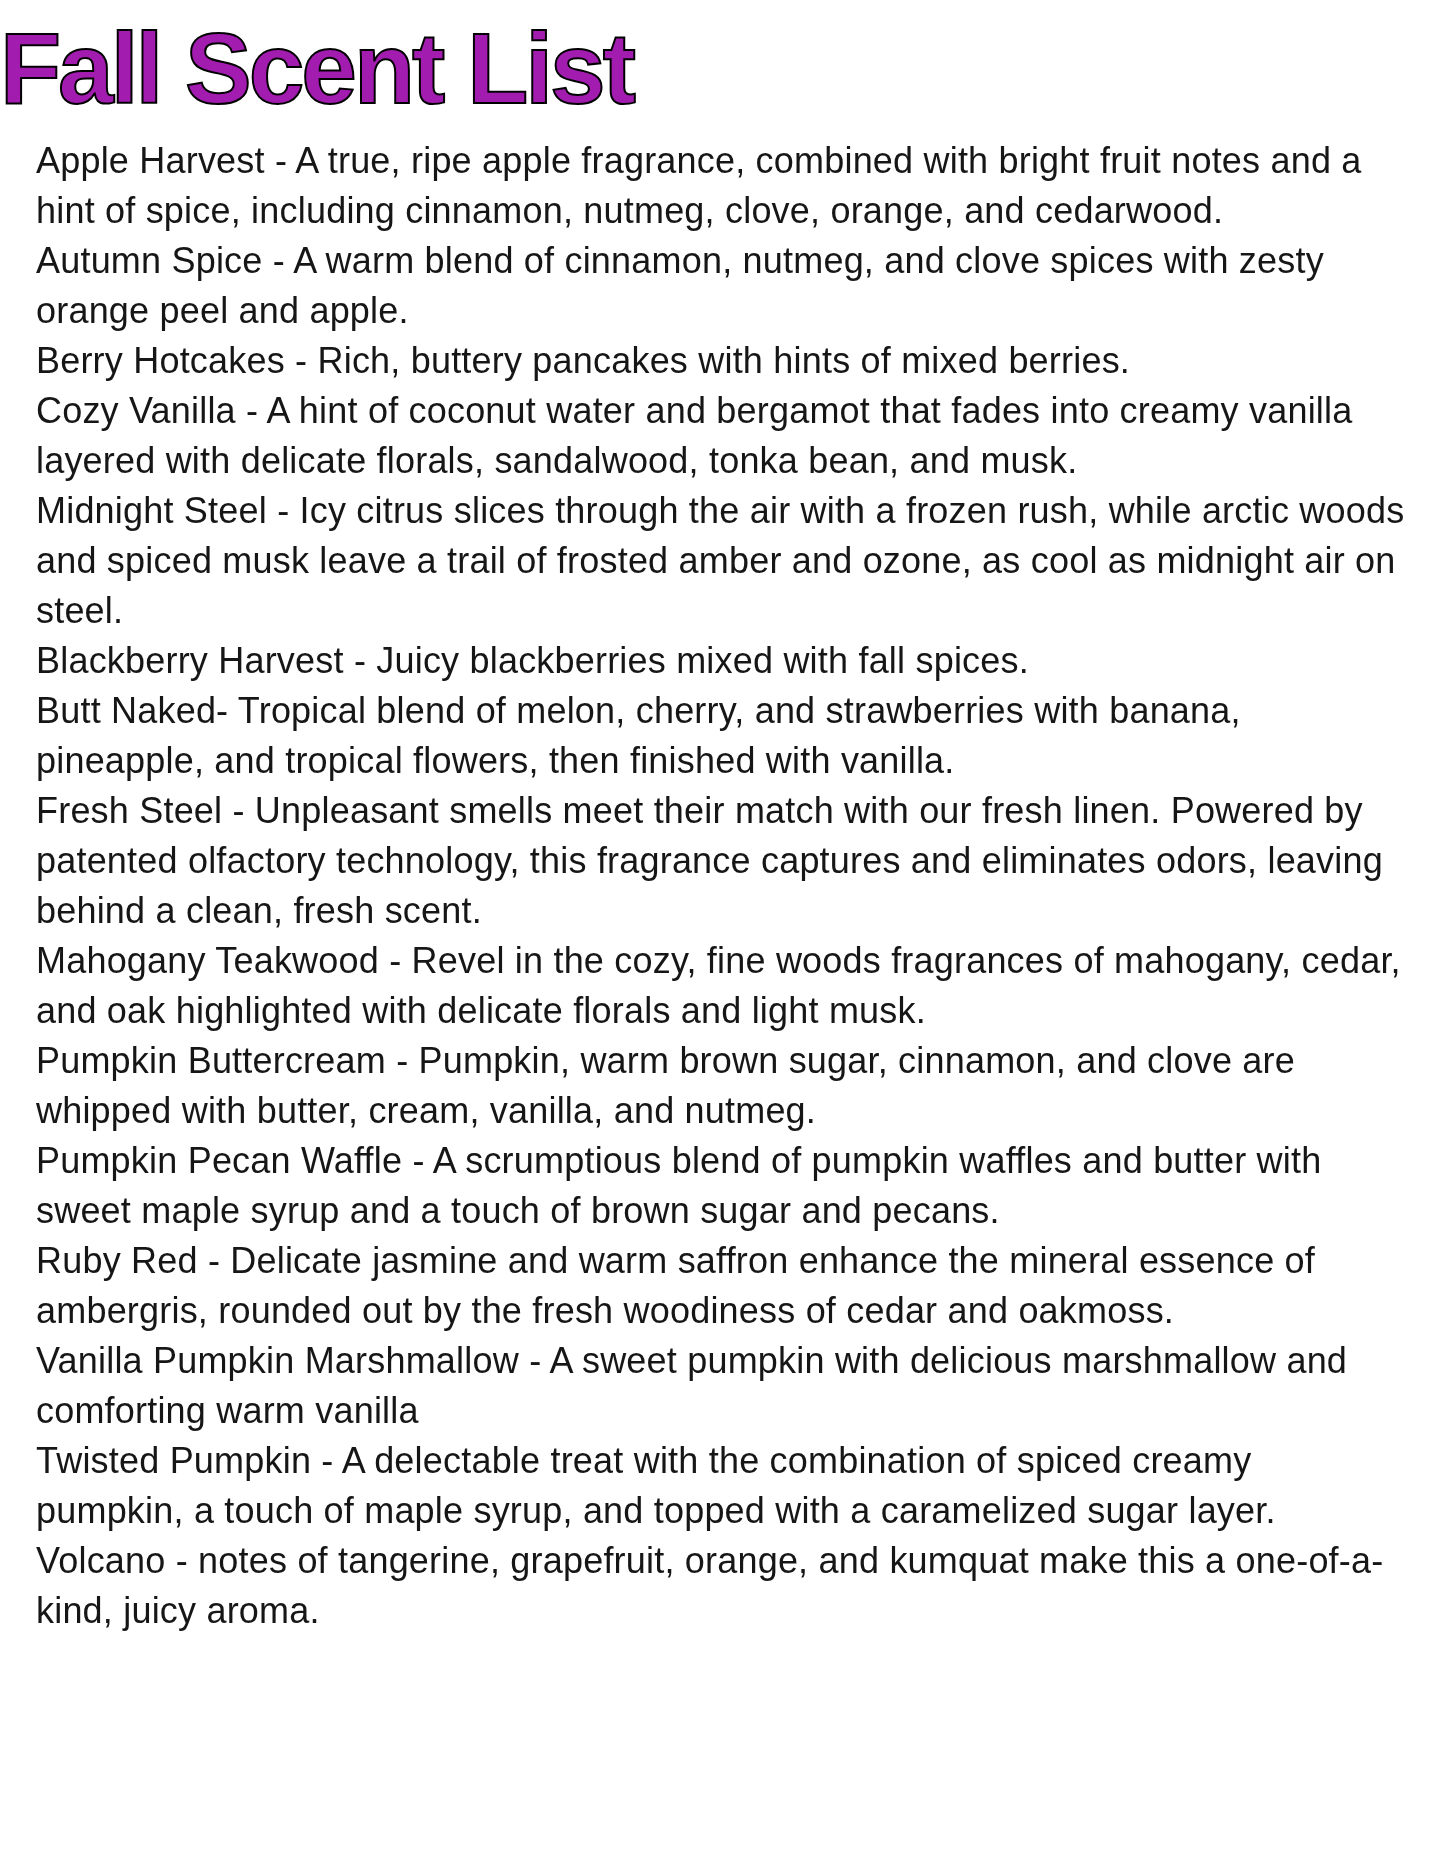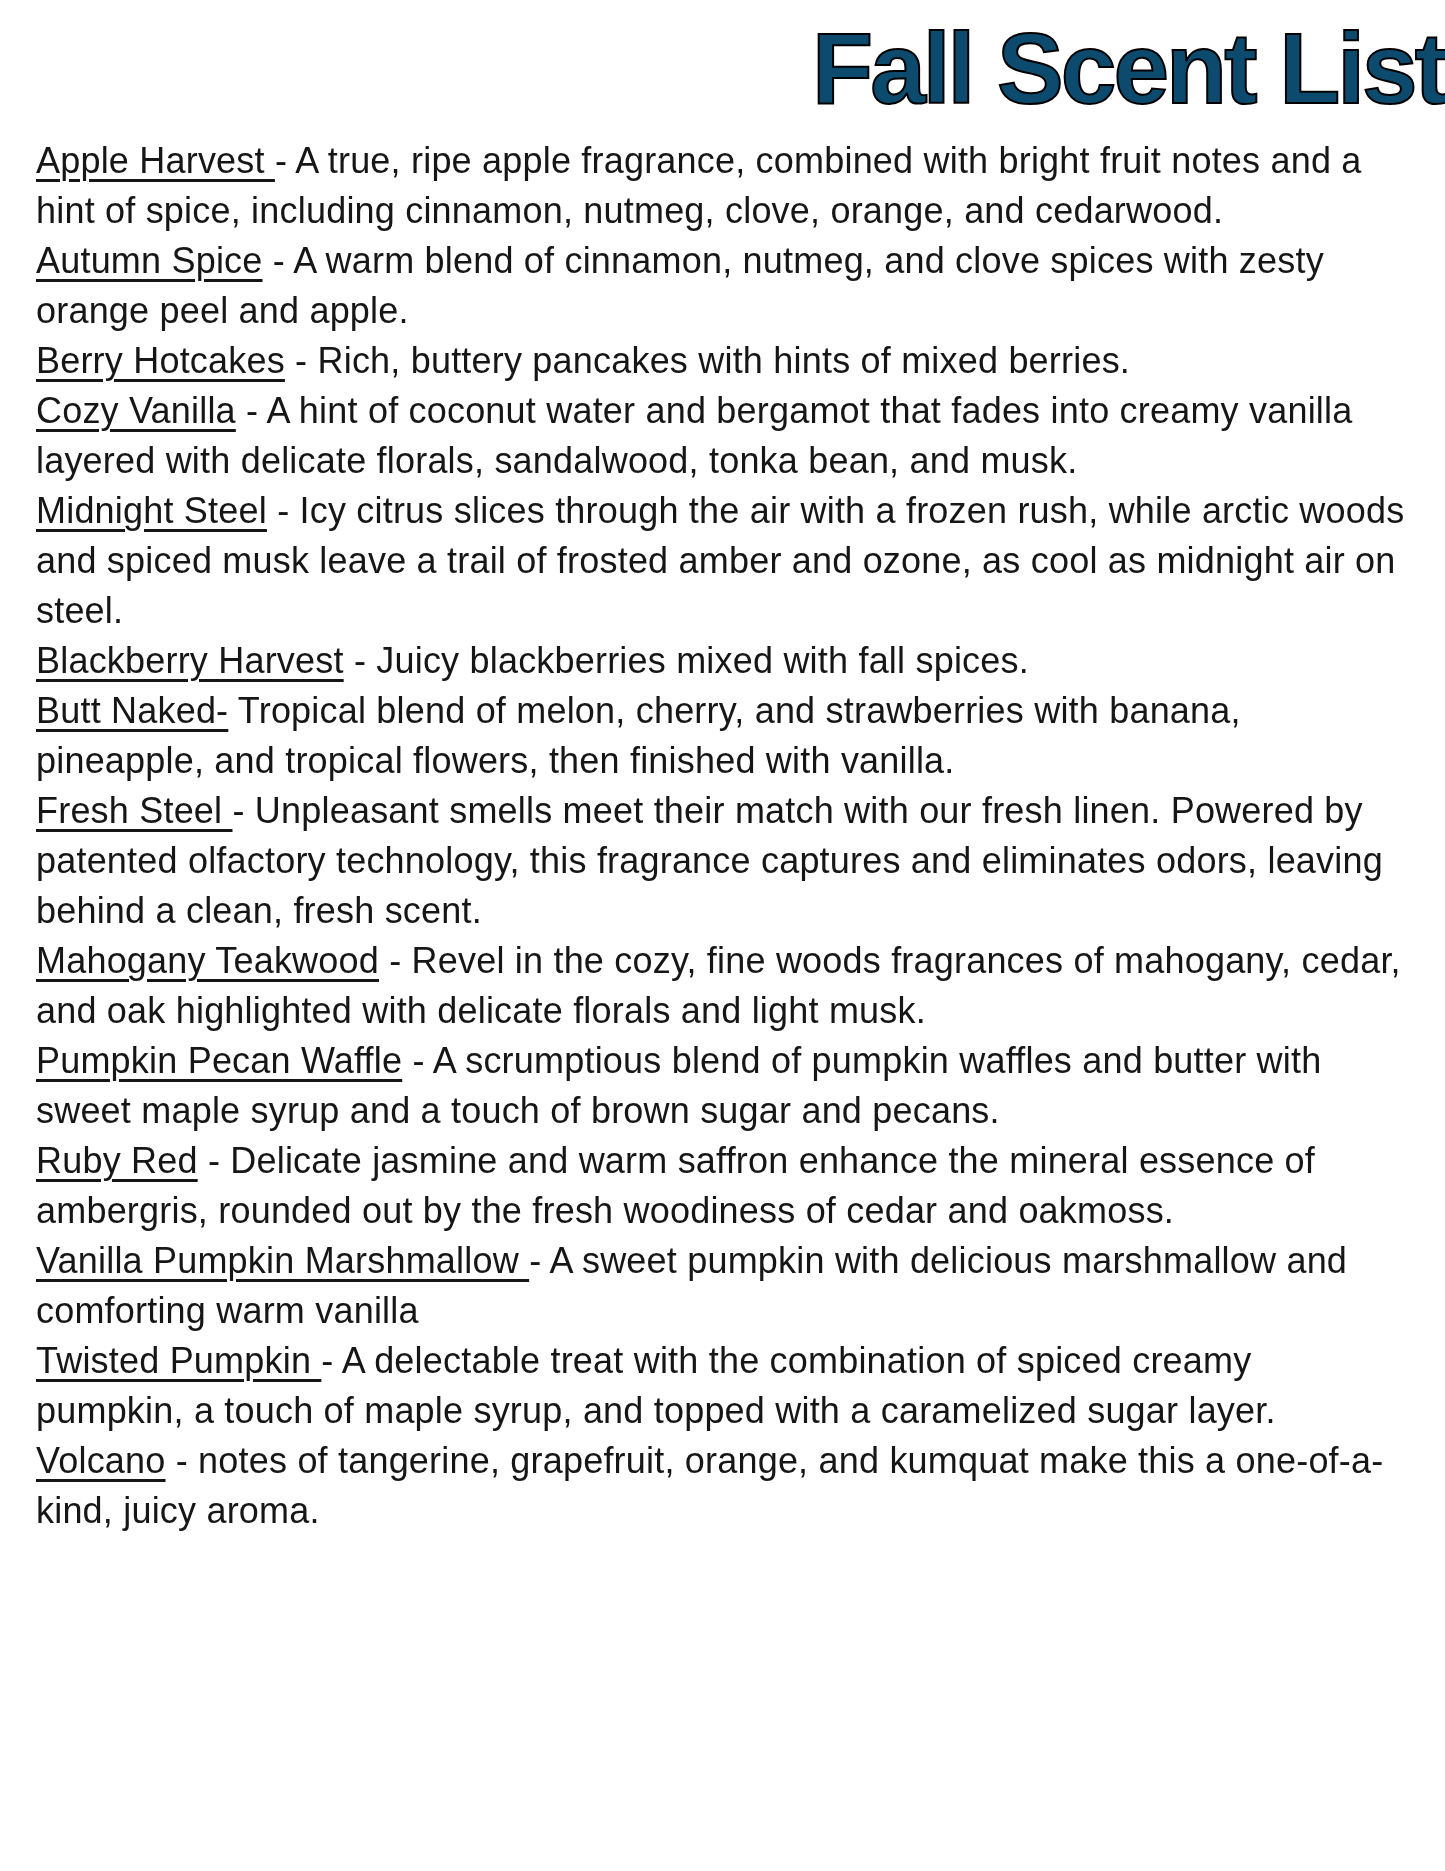--- a/index.html
+++ b/index.html
@@ -9,39 +9,38 @@
   }
   body {
     width: 1445px;
     height: 1871px;
     overflow: hidden;
     font-family: "Liberation Sans", sans-serif;
     color: #161616;
   }
   .page-title {
     margin: 16px 0 12px 0;
-    text-align: right;
+    text-align: left;
     font-size: 100px;
     line-height: 1.04;
     font-weight: 900;
     letter-spacing: -3px;
-    color: #0c4a6e;
+    color: #a21caf;
     -webkit-text-stroke: 2px #000000;
   }
   .scent-list {
     padding: 4px 36px 0 36px;
     font-size: 36px;
     line-height: 50px;
     letter-spacing: 0.2px;
   }
   .scent {
     margin: 0;
   }
   .scent-name {
-    text-decoration: underline;
     text-decoration-thickness: 3px;
     text-underline-offset: 6px;
     text-decoration-skip-ink: auto;
   }
 </style>
 </head>
 <body>
 
 <h1 class="page-title">Fall Scent List</h1>
 
@@ -58,20 +57,21 @@
 
   <p class="scent"><span class="scent-name">Blackberry Harvest</span><span class="scent-desc"> - Juicy blackberries mixed with fall spices.</span></p>
 
   <p class="scent"><span class="scent-name">Butt Naked-</span><span class="scent-desc"> Tropical blend of melon, cherry, and strawberries with banana, pineapple, and tropical flowers, then finished with vanilla.</span></p>
 
 
   <p class="scent"><span class="scent-name">Fresh Steel </span><span class="scent-desc">- Unpleasant smells meet their match with our fresh linen. Powered by patented olfactory technology, this fragrance captures and eliminates odors, leaving behind a clean, fresh scent.</span></p>
 
   <p class="scent"><span class="scent-name">Mahogany Teakwood</span><span class="scent-desc"> - Revel in the cozy, fine woods fragrances of mahogany, cedar, and oak highlighted with delicate florals and light musk.</span></p>
 
+  <p class="scent"><span class="scent-name">Pumpkin Buttercream</span><span class="scent-desc"> - Pumpkin, warm brown sugar, cinnamon, and clove are whipped with butter, cream, vanilla, and nutmeg.</span></p>
 
   <p class="scent"><span class="scent-name">Pumpkin Pecan Waffle</span><span class="scent-desc"> - A scrumptious blend of pumpkin waffles and butter with sweet maple syrup and a touch of brown sugar and pecans.</span></p>
 
   <p class="scent"><span class="scent-name">Ruby Red</span><span class="scent-desc"> - Delicate jasmine and warm saffron enhance the mineral essence of ambergris, rounded out by the fresh woodiness of cedar and oakmoss.</span></p>
 
   <p class="scent"><span class="scent-name">Vanilla Pumpkin Marshmallow </span><span class="scent-desc">- A sweet pumpkin with delicious marshmallow and comforting warm vanilla</span></p>
 
   <p class="scent"><span class="scent-name">Twisted Pumpkin </span><span class="scent-desc">- A delectable treat with the combination of spiced creamy pumpkin, a touch of maple syrup, and topped with a caramelized sugar layer.</span></p>
 
   <p class="scent"><span class="scent-name">Volcano</span><span class="scent-desc"> - notes of tangerine, grapefruit, orange, and kumquat make this a one-of-a-kind, juicy aroma.</span></p>

